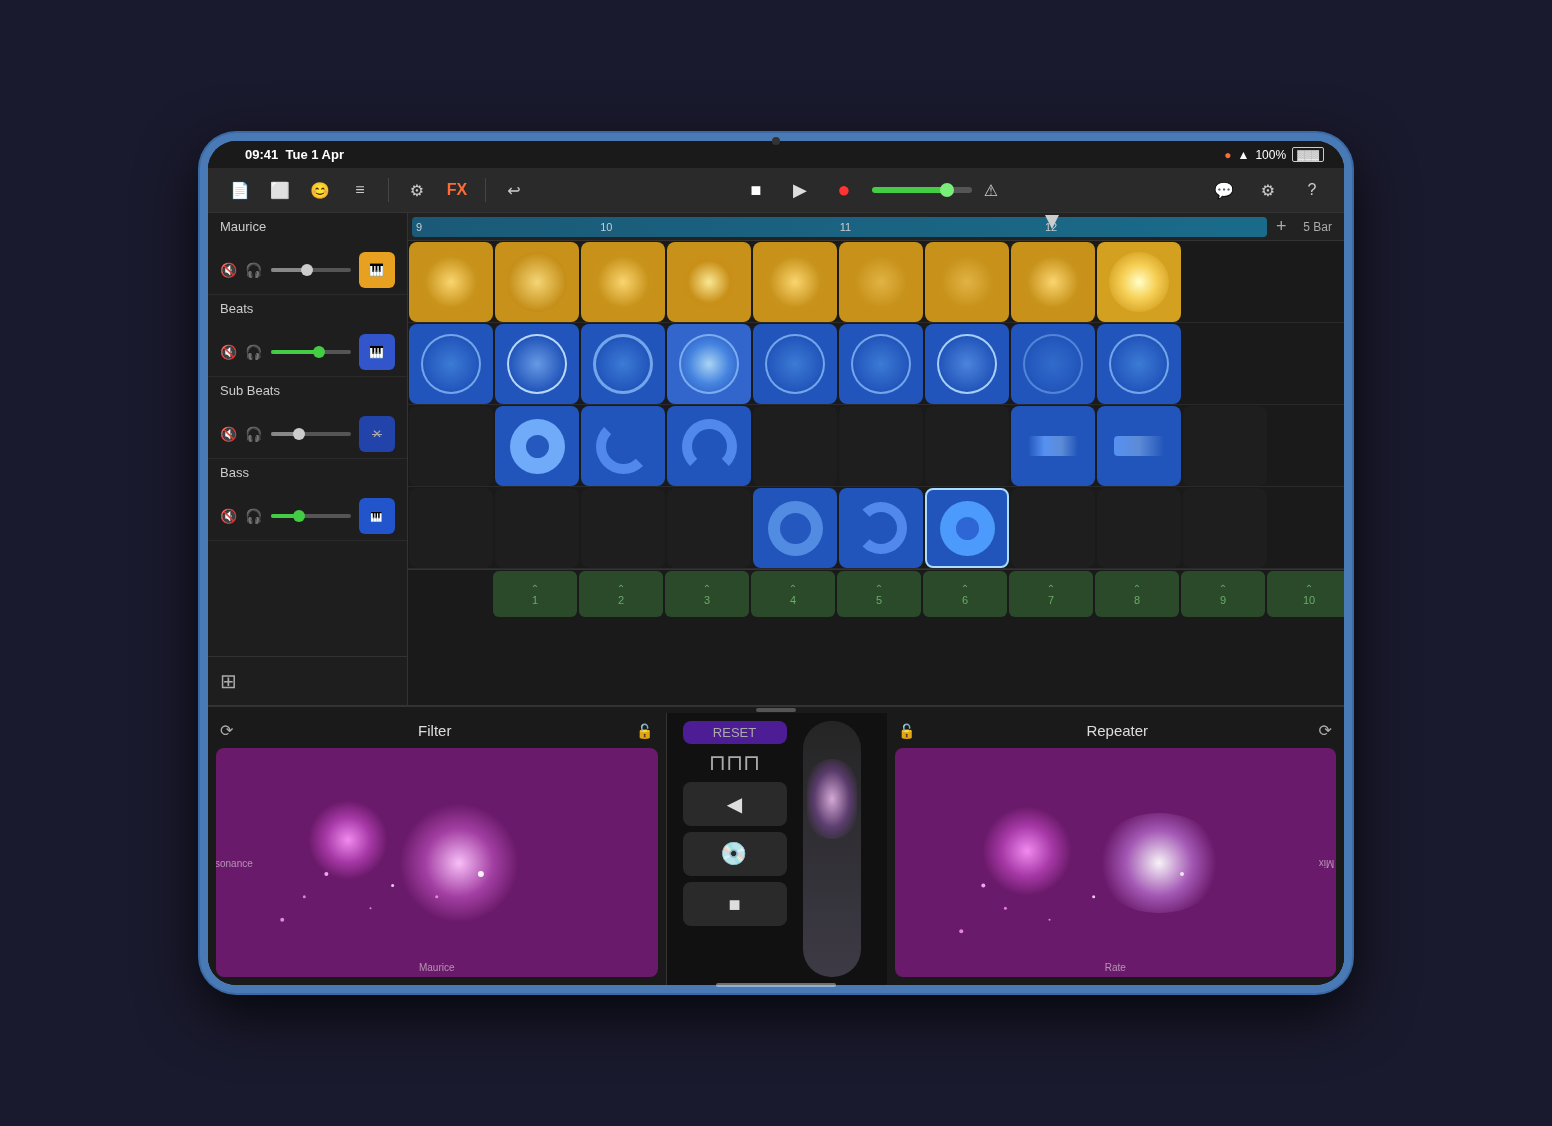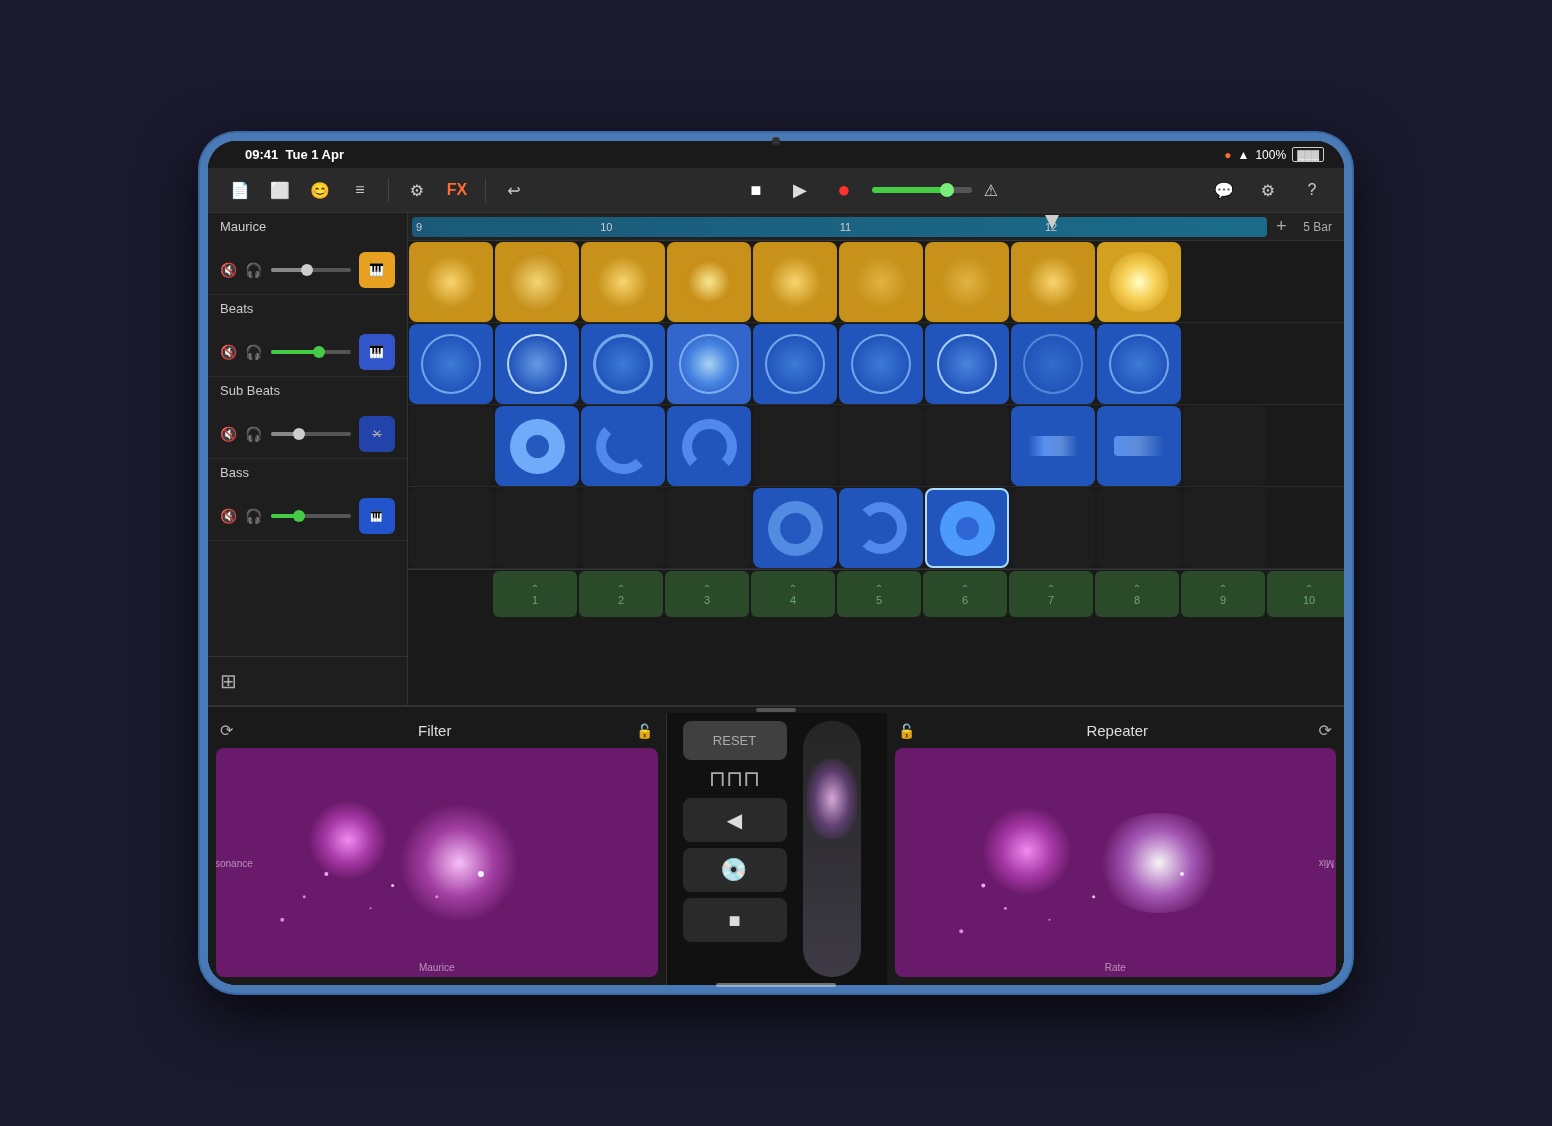--- a/index.html
+++ b/index.html
@@ -371,25 +371,25 @@
     }
     .fx-axis-label.left { left: 6px; top: 50%; transform: translateY(-50%) rotate(-90deg); transform-origin: center; writing-mode: vertical-rl; }
     .fx-axis-label.bottom { bottom: 4px; left: 50%; transform: translateX(-50%); }
     .fx-glow {
       position: absolute;
       border-radius: 50%;
       background: radial-gradient(circle, rgba(255,150,255,0.9) 0%, rgba(255,100,255,0.4) 40%, transparent 70%);
       pointer-events: none;
     }
     .reset-btn {
-      background: #404040;
+      background: #4c1d95;
       color: #aaa;
       border: none;
       border-radius: 8px;
-      padding: 12px 20px;
+      padding: 4px 20px;
       font-size: 13px;
       cursor: pointer;
       width: 100%;
       text-align: center;
     }
     .ctrl-btn {
       background: #2a2a2a;
       border-radius: 8px;
       width: 100%;
       height: 44px;

